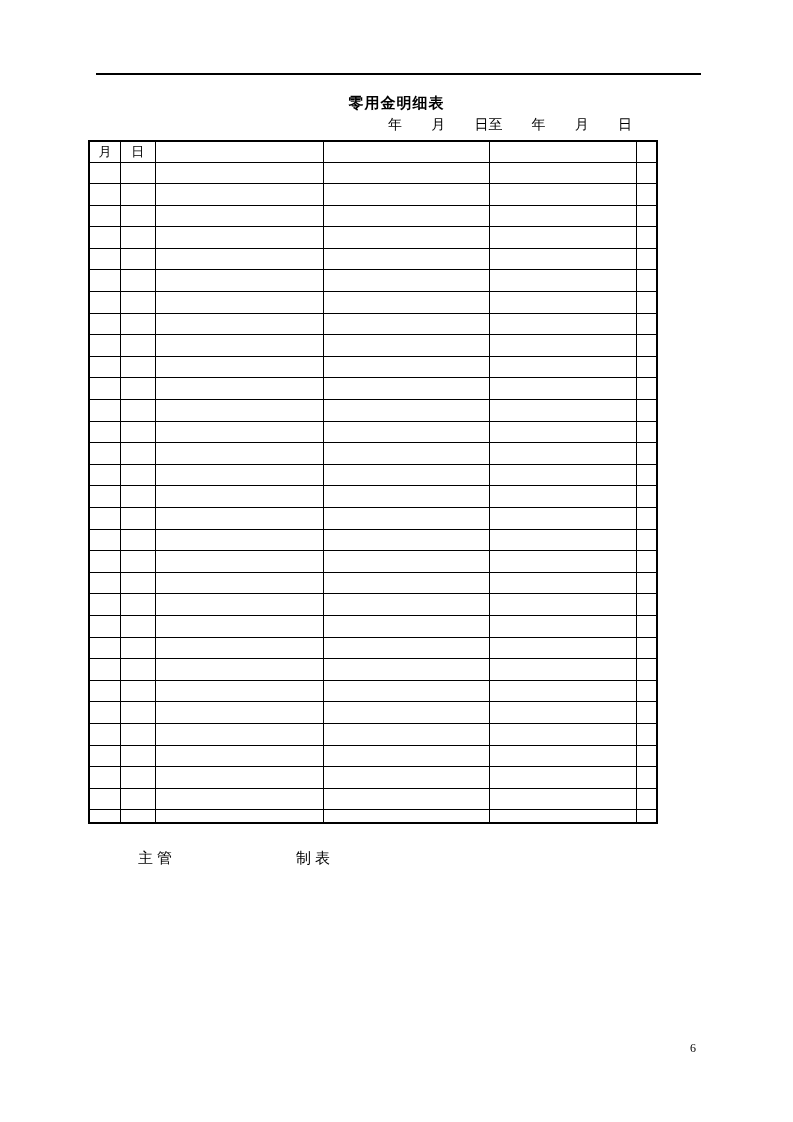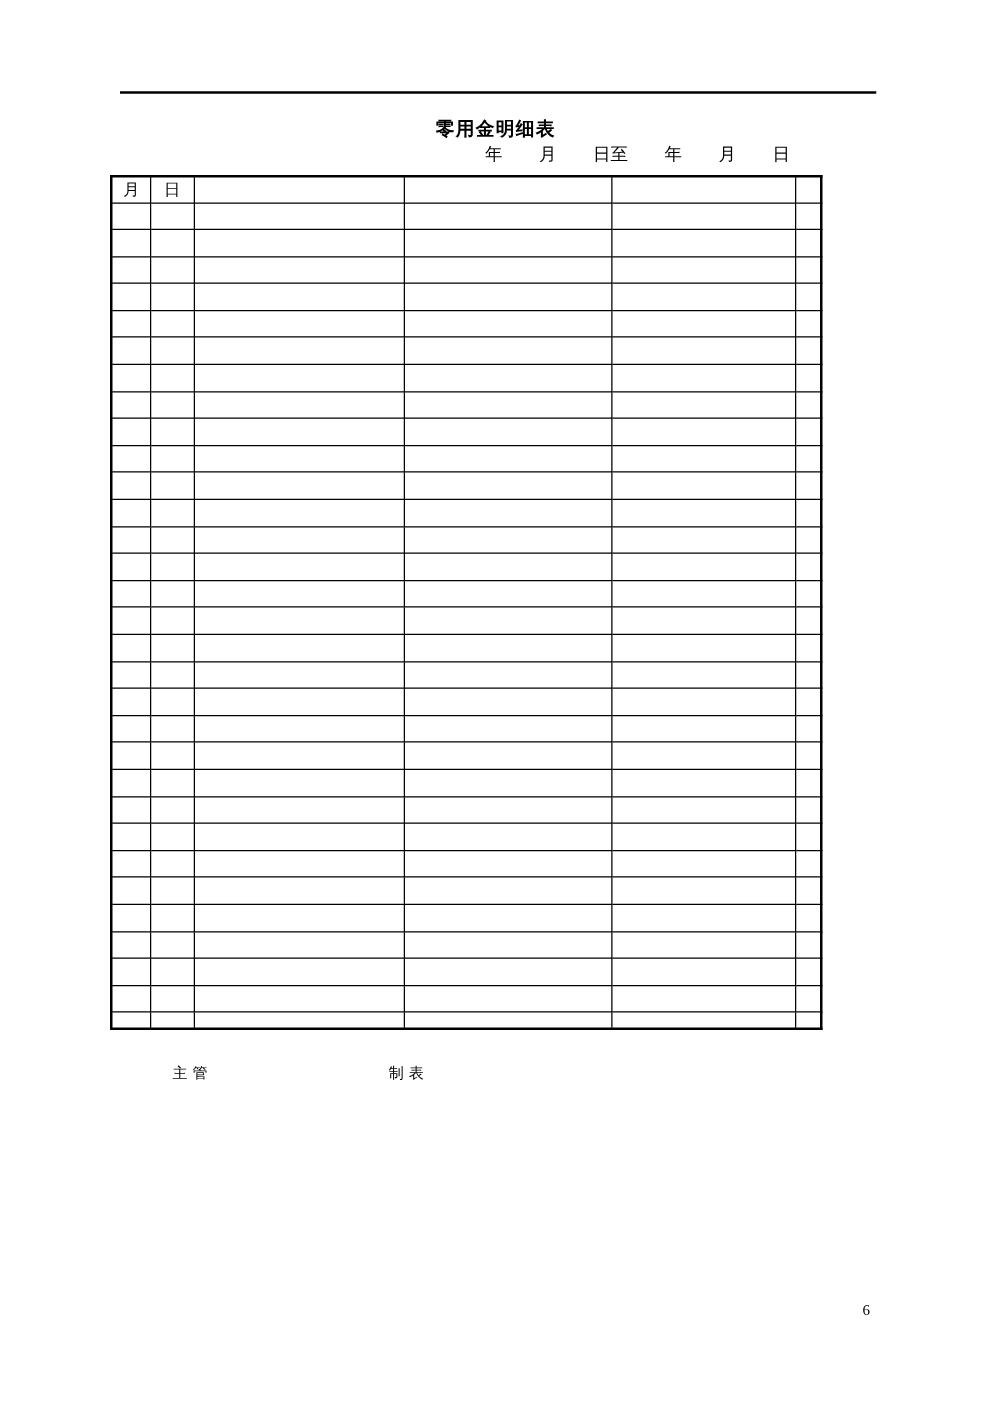--- a/index.html
+++ b/index.html
@@ -67,26 +67,26 @@
   .col-summary{ width: 166.5px; }
   .col-amount { width: 146.5px; }
   .col-narrow { width: 21px; }
   tr.head-row    { height: 20px; }
   tr.subhead-row { height: 21px; }
   tbody tr       { height: 21.6px; }
   tbody tr.short-row { height: 13px; }
   .footer-label {
     position: absolute;
     top: 850px;
-    font-size: 12px;
+    font-size: 15px;
     letter-spacing: 4px;
     line-height: 16px;
   }
   .footer-label.supervisor { left: 138px; }
-  .footer-label.preparer   { left: 311px; text-align: center; }
+  .footer-label.preparer   { left: 296px; text-align: center; }
   .page-number {
     position: absolute;
     left: 690px;
     top: 1041px;
     font-size: 12px;
   }
 </style>
 </head>
 <body>
 

